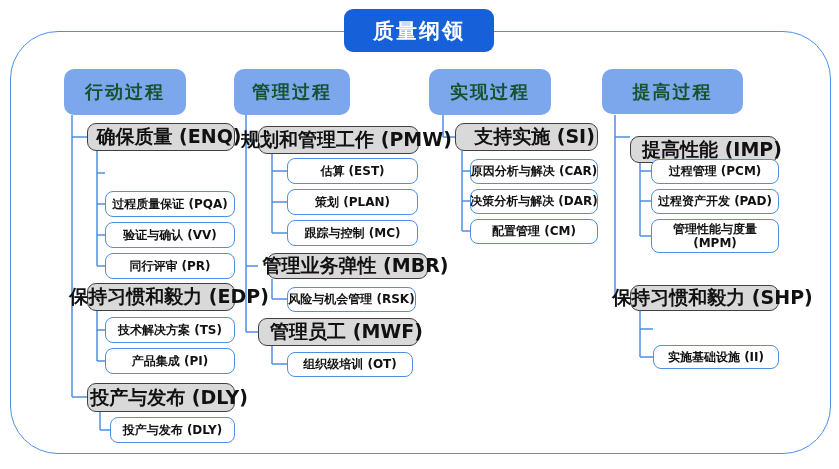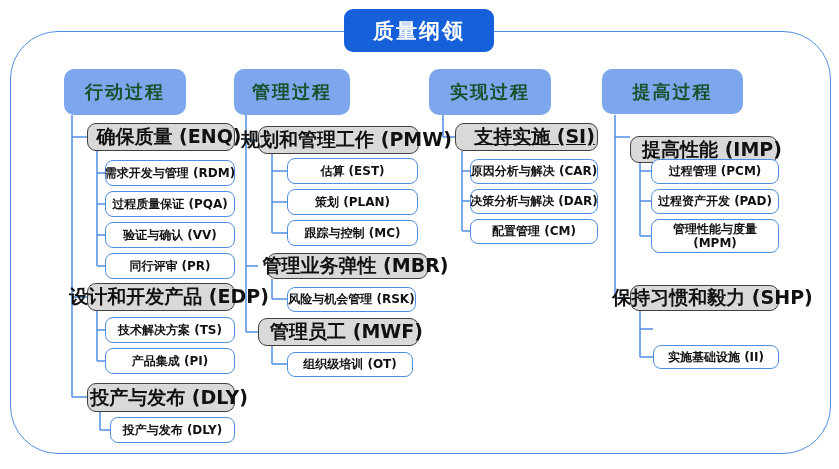--- a/index.html
+++ b/index.html
@@ -62,40 +62,39 @@
   </svg>
 
   <div class="node title" style="left:344px;top:9px;width:150px;height:43px;">质量纲领</div>
 
   <div class="node hdr" style="left:64px;top:69px;width:122px;height:46px;">行动过程</div>
   <div class="node hdr" style="left:234px;top:69px;width:116px;height:46px;text-align:right;">管理过程</div>
   <div class="node hdr" style="left:429px;top:69px;width:122px;height:46px;">实现过程</div>
   <div class="node hdr" style="left:602px;top:69px;width:141px;height:45px;">提高过程</div>
 
   <div class="node grp" style="left:87px;top:123px;width:148px;height:28px;">确保质量 (ENQ)</div>
-  <div class="node leaf" style="left:105px;top:160px;width:130px;height:26px;">需求开发与管理 (RDM)</div>
   <div class="node leaf" style="left:105px;top:191px;width:130px;height:26px;">过程质量保证 (PQA)</div>
   <div class="node leaf" style="left:105px;top:222px;width:130px;height:26px;">验证与确认 (VV)</div>
   <div class="node leaf" style="left:105px;top:253px;width:130px;height:26px;">同行评审 (PR)</div>
-  <div class="node grp" style="left:87px;top:283px;width:148px;height:28px;">设计和开发产品 (EDP)</div>
+  <div class="node grp" style="left:87px;top:283px;width:148px;height:28px;">保持习惯和毅力 (EDP)</div>
   <div class="node leaf" style="left:105px;top:317px;width:130px;height:26px;">技术解决方案 (TS)</div>
   <div class="node leaf" style="left:105px;top:348px;width:130px;height:26px;">产品集成 (PI)</div>
   <div class="node grp" style="left:87px;top:383px;width:148px;height:29px;">投产与发布 (DLY)</div>
   <div class="node leaf" style="left:110px;top:417px;width:125px;height:26px;">投产与发布 (DLY)</div>
 
   <div class="node grp" style="left:258px;top:126px;width:161px;height:28px;">规划和管理工作 (PMW)</div>
   <div class="node leaf" style="left:287px;top:158px;width:131px;height:26px;">估算 (EST)</div>
   <div class="node leaf" style="left:287px;top:189px;width:131px;height:26px;">策划 (PLAN)</div>
   <div class="node leaf" style="left:287px;top:220px;width:131px;height:26px;">跟踪与控制 (MC)</div>
   <div class="node grp" style="left:267px;top:253px;width:161px;height:26px;">管理业务弹性 (MBR)</div>
   <div class="node leaf" style="left:287px;top:287px;width:129px;height:25px;">风险与机会管理 (RSK)</div>
   <div class="node grp" style="left:258px;top:318px;width:161px;height:28px;">管理员工 (MWF)</div>
   <div class="node leaf" style="left:287px;top:352px;width:126px;height:25px;">组织级培训 (OT)</div>
 
-  <div class="node grp" style="left:455px;top:123px;width:143px;height:28px;text-decoration:underline;">支持实施 (SI)</div>
+  <div class="node grp" style="left:455px;top:123px;width:143px;height:28px;">支持实施 (SI)</div>
   <div class="node leaf" style="left:470px;top:159px;width:128px;height:25px;">原因分析与解决 (CAR)</div>
   <div class="node leaf" style="left:470px;top:189px;width:128px;height:25px;">决策分析与解决 (DAR)</div>
   <div class="node leaf" style="left:470px;top:219px;width:128px;height:25px;">配置管理 (CM)</div>
 
   <div class="node grp" style="left:630px;top:124px;width:148px;height:27px;margin-top:12px;">提高性能 (IMP)</div>
   <div class="node leaf" style="left:651px;top:159px;width:128px;height:25px;">过程管理 (PCM)</div>
   <div class="node leaf" style="left:651px;top:189px;width:128px;height:25px;">过程资产开发 (PAD)</div>
   <div class="node leaf wrap" style="left:651px;top:219px;width:128px;height:34px;">管理性能与度量 (MPM)</div>
   <div class="node grp" style="left:630px;top:285px;width:149px;height:26px;">保持习惯和毅力 (SHP)</div>
   <div class="node leaf" style="left:653px;top:345px;width:126px;height:24px;">实施基础设施 (II)</div>

